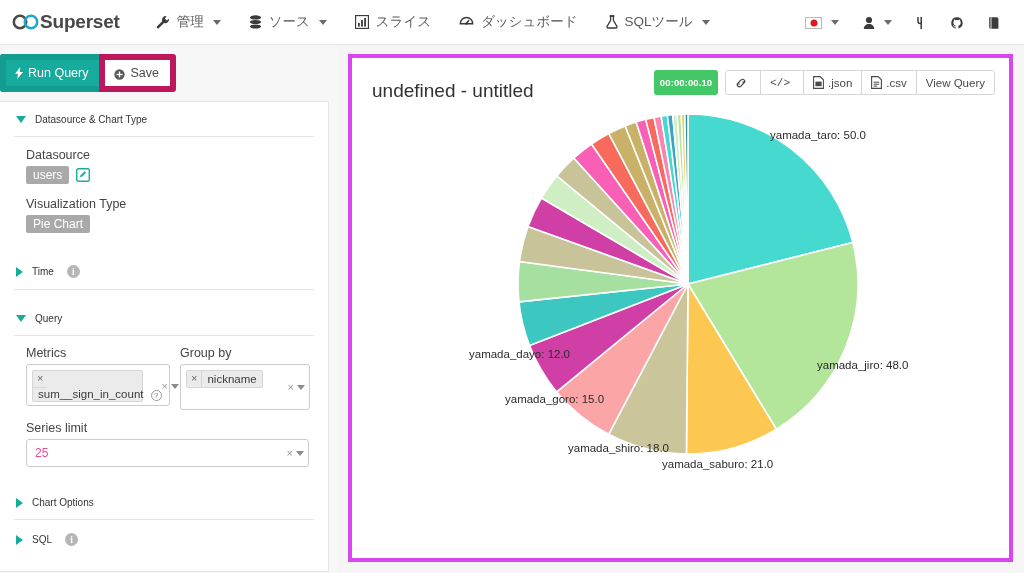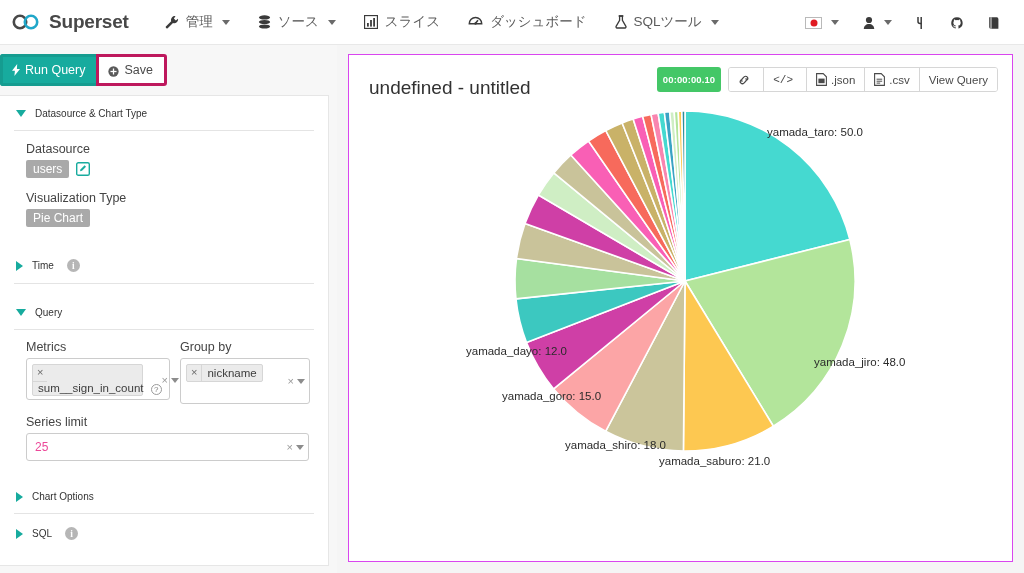--- a/index.html
+++ b/index.html
@@ -17,21 +17,21 @@
   
   #navbar {
     height: 45px;
     background: #fff;
     border-bottom: 1px solid #e8e8e8;
     display: flex;
     align-items: center;
     padding: 0 14px 0 12px;
     position: relative;
   }
-  .brand { display: flex; align-items: center; gap: 9px; margin-right: 22px; }
+  .brand { display: flex; align-items: center; margin-right: 22px; }
   .brand-mark { display: block; }
   .brand-text {
     font-size: 19px; font-weight: bold; color: #484848; letter-spacing: -0.2px;
   }
   .nav-items { display: flex; align-items: center; gap: 0px; }
   .nav-item {
     display: flex; align-items: center; gap: 7px;
     padding: 6px 14px;
     color: #5b5b5b; font-size: 13.5px;
     cursor: pointer; white-space: nowrap;
@@ -73,21 +73,21 @@
     height: 528px;
     background: #f7f7f7;
     padding: 9px 8px 0 0;
     position: relative;
     flex: 0 0 337px;
   }
   .btn-bar { display: flex; padding-left: 0; }
   .btn {
     font-size: 12.5px;
     padding: 6px 11px 6px 9px;
-    border: 3px solid #be185d;
+    border: 6px solid #be185d;
     display: inline-flex; align-items: center; gap: 5px;
     cursor: pointer; line-height: 1.15;
   }
   .btn-run {
     background: #17ab9e; color: #fff; border-color: #159c90;
     border-top-left-radius: 3px; border-bottom-left-radius: 3px;
     border-right: none;
     font-weight: normal;
   }
   .btn-save {
@@ -194,21 +194,21 @@
     border-top: 5px solid #8c8c8c;
   }
   .metrics-arrows { top: 52%; right: -10px; }
   .ctrl-value { font-size: 12px; color: #ec4899; line-height: 18px; }
 
   
   #chart-panel {
     flex: 1;
     margin: 9px 11px 0 11px;
     background: #fff;
-    border: 1px solid #d946ef;
+    border: 4px solid #d946ef;
     height: 508px;
     position: relative;
     overflow: hidden;
   }
   .chart-header {
     display: flex; align-items: flex-start;
     padding: 18px 16px 0 20px;
     position: relative;
   }
   .chart-title {

